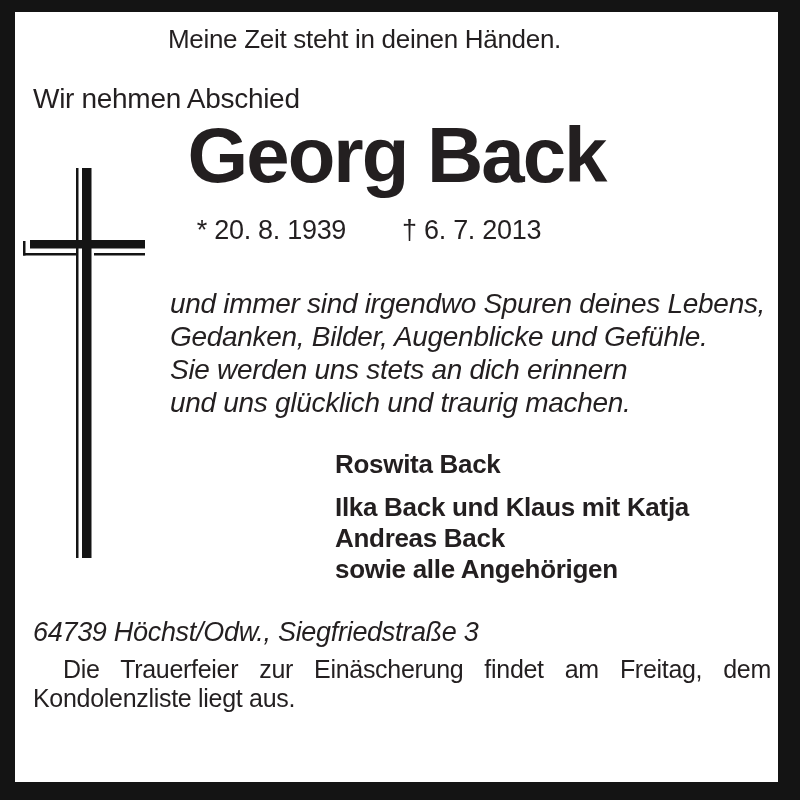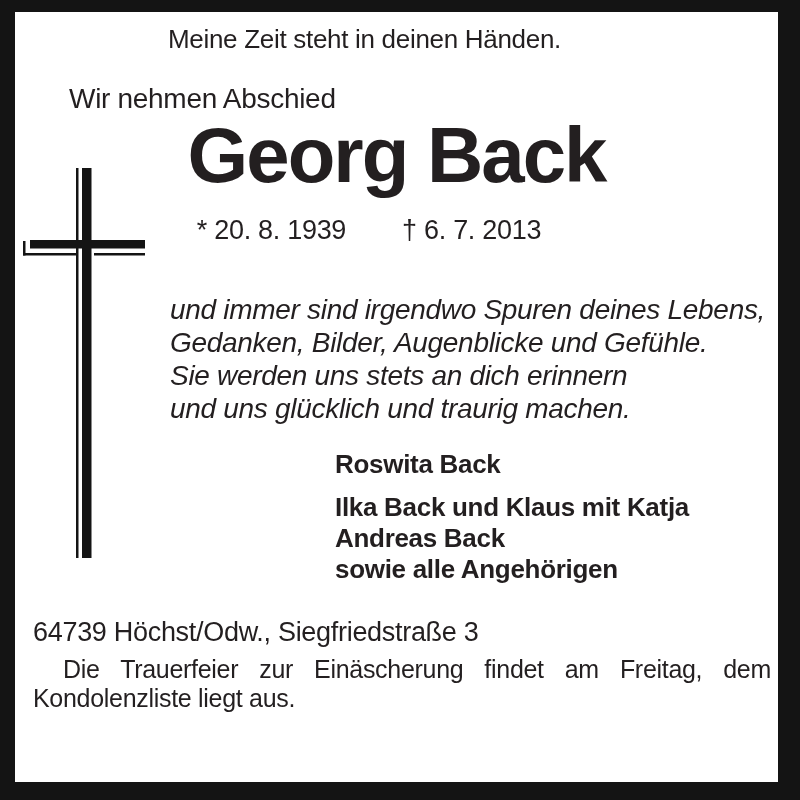--- a/index.html
+++ b/index.html
@@ -17,38 +17,38 @@
     border-style:solid;border-color:#141414;
     border-top-width:12px;border-left-width:15px;
     border-right-width:22px;border-bottom-width:18px;
     background:#ffffff;
   }
   .txt{position:absolute;letter-spacing:-0.3px;}
   .epigraph{
     left:15px;top:23px;width:699px;text-align:center;
     font-size:26px;line-height:1.25;
   }
-  .intro{left:33px;top:83px;font-size:28px;margin-left:36px;}
+  .intro{left:33px;top:83px;font-size:28px;}
   .deceased{
     left:15px;top:116px;width:763px;text-align:center;
     font-size:78px;font-weight:bold;letter-spacing:-2px;line-height:1;
   }
   .dates{
     left:15px;top:215px;width:708px;
     display:flex;justify-content:center;gap:56px;
     font-size:27px;
   }
   .cross-wrap{position:absolute;left:20px;top:158px;width:130px;height:404px;}
   .poem{
-    left:170px;top:293px;font-size:28px;font-style:italic;line-height:33px;
+    left:170px;top:287px;font-size:28px;font-style:italic;line-height:33px;
     letter-spacing:-0.3px;
   }
   .mourners{left:335px;top:449px;font-size:26px;font-weight:bold;line-height:31px;}
   .mourners .primary{margin-bottom:12px;}
-  .address{left:33px;top:617px;font-size:27px;}
+  .address{left:33px;top:617px;font-size:27px;font-style:italic;}
   .funeral{
     left:33px;top:655px;width:738px;font-size:25px;line-height:29px;
   }
   .funeral .jline{text-align:justify;text-align-last:justify;margin-left:30px;}
 </style>
 </head>
 <body>
 
 <div class="frame"></div>
 

